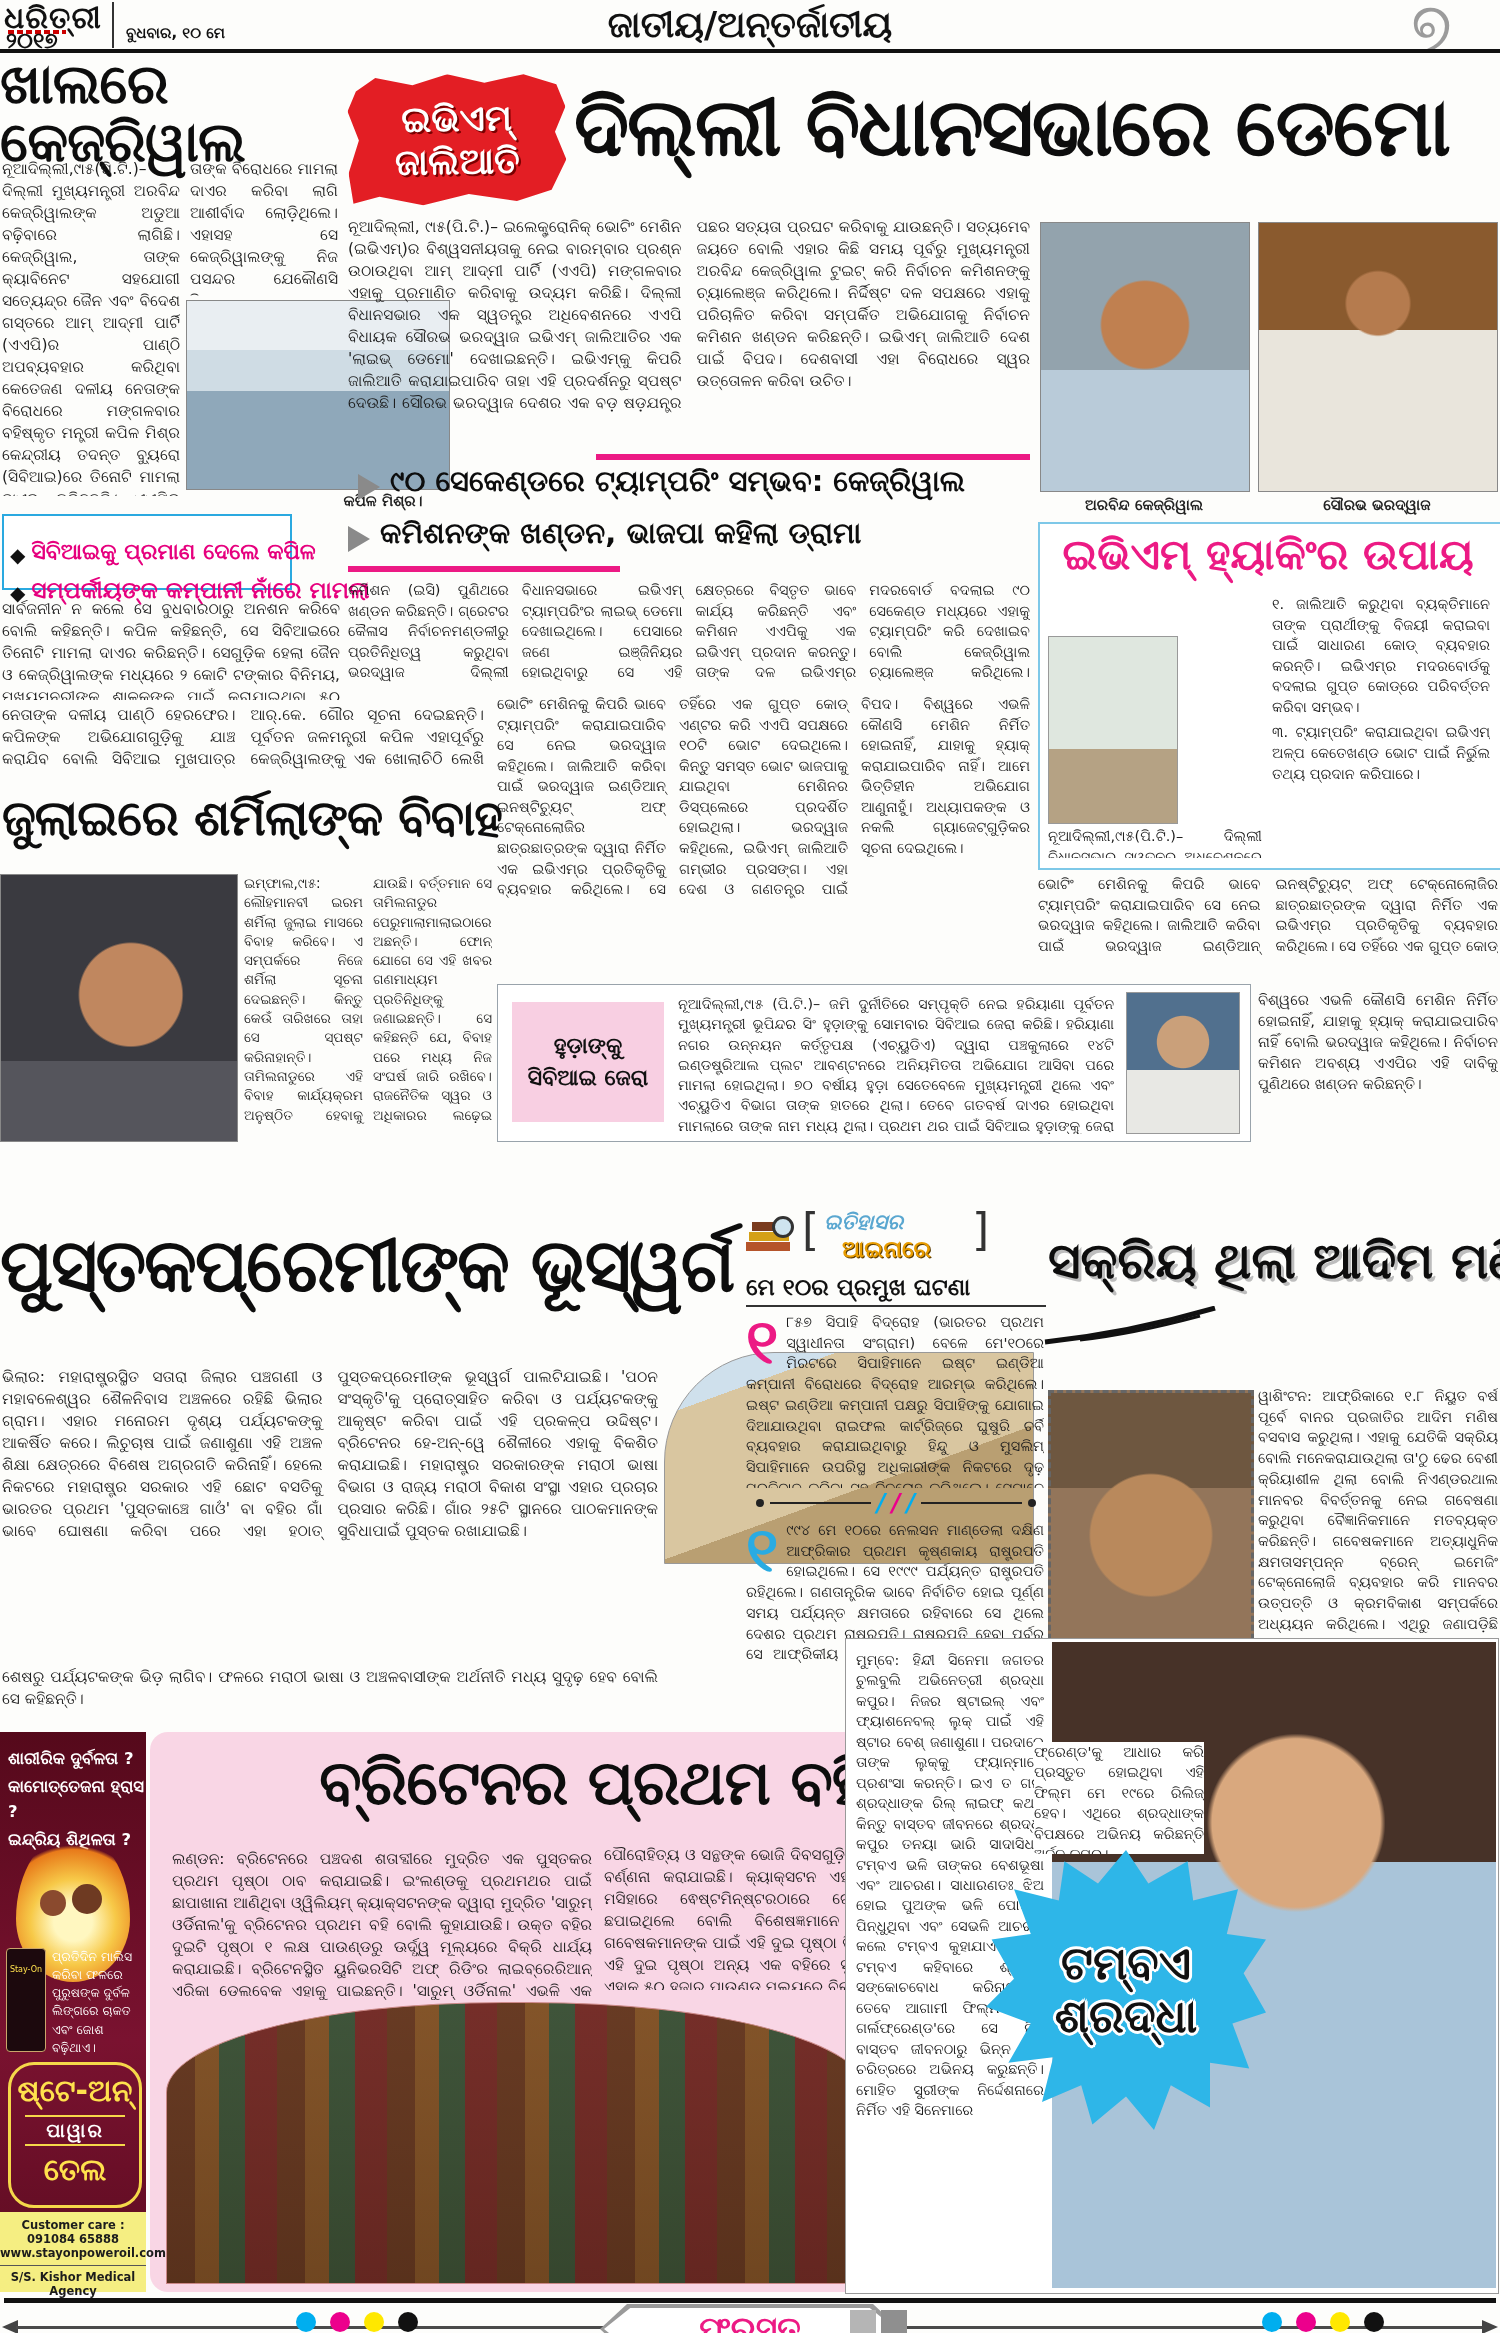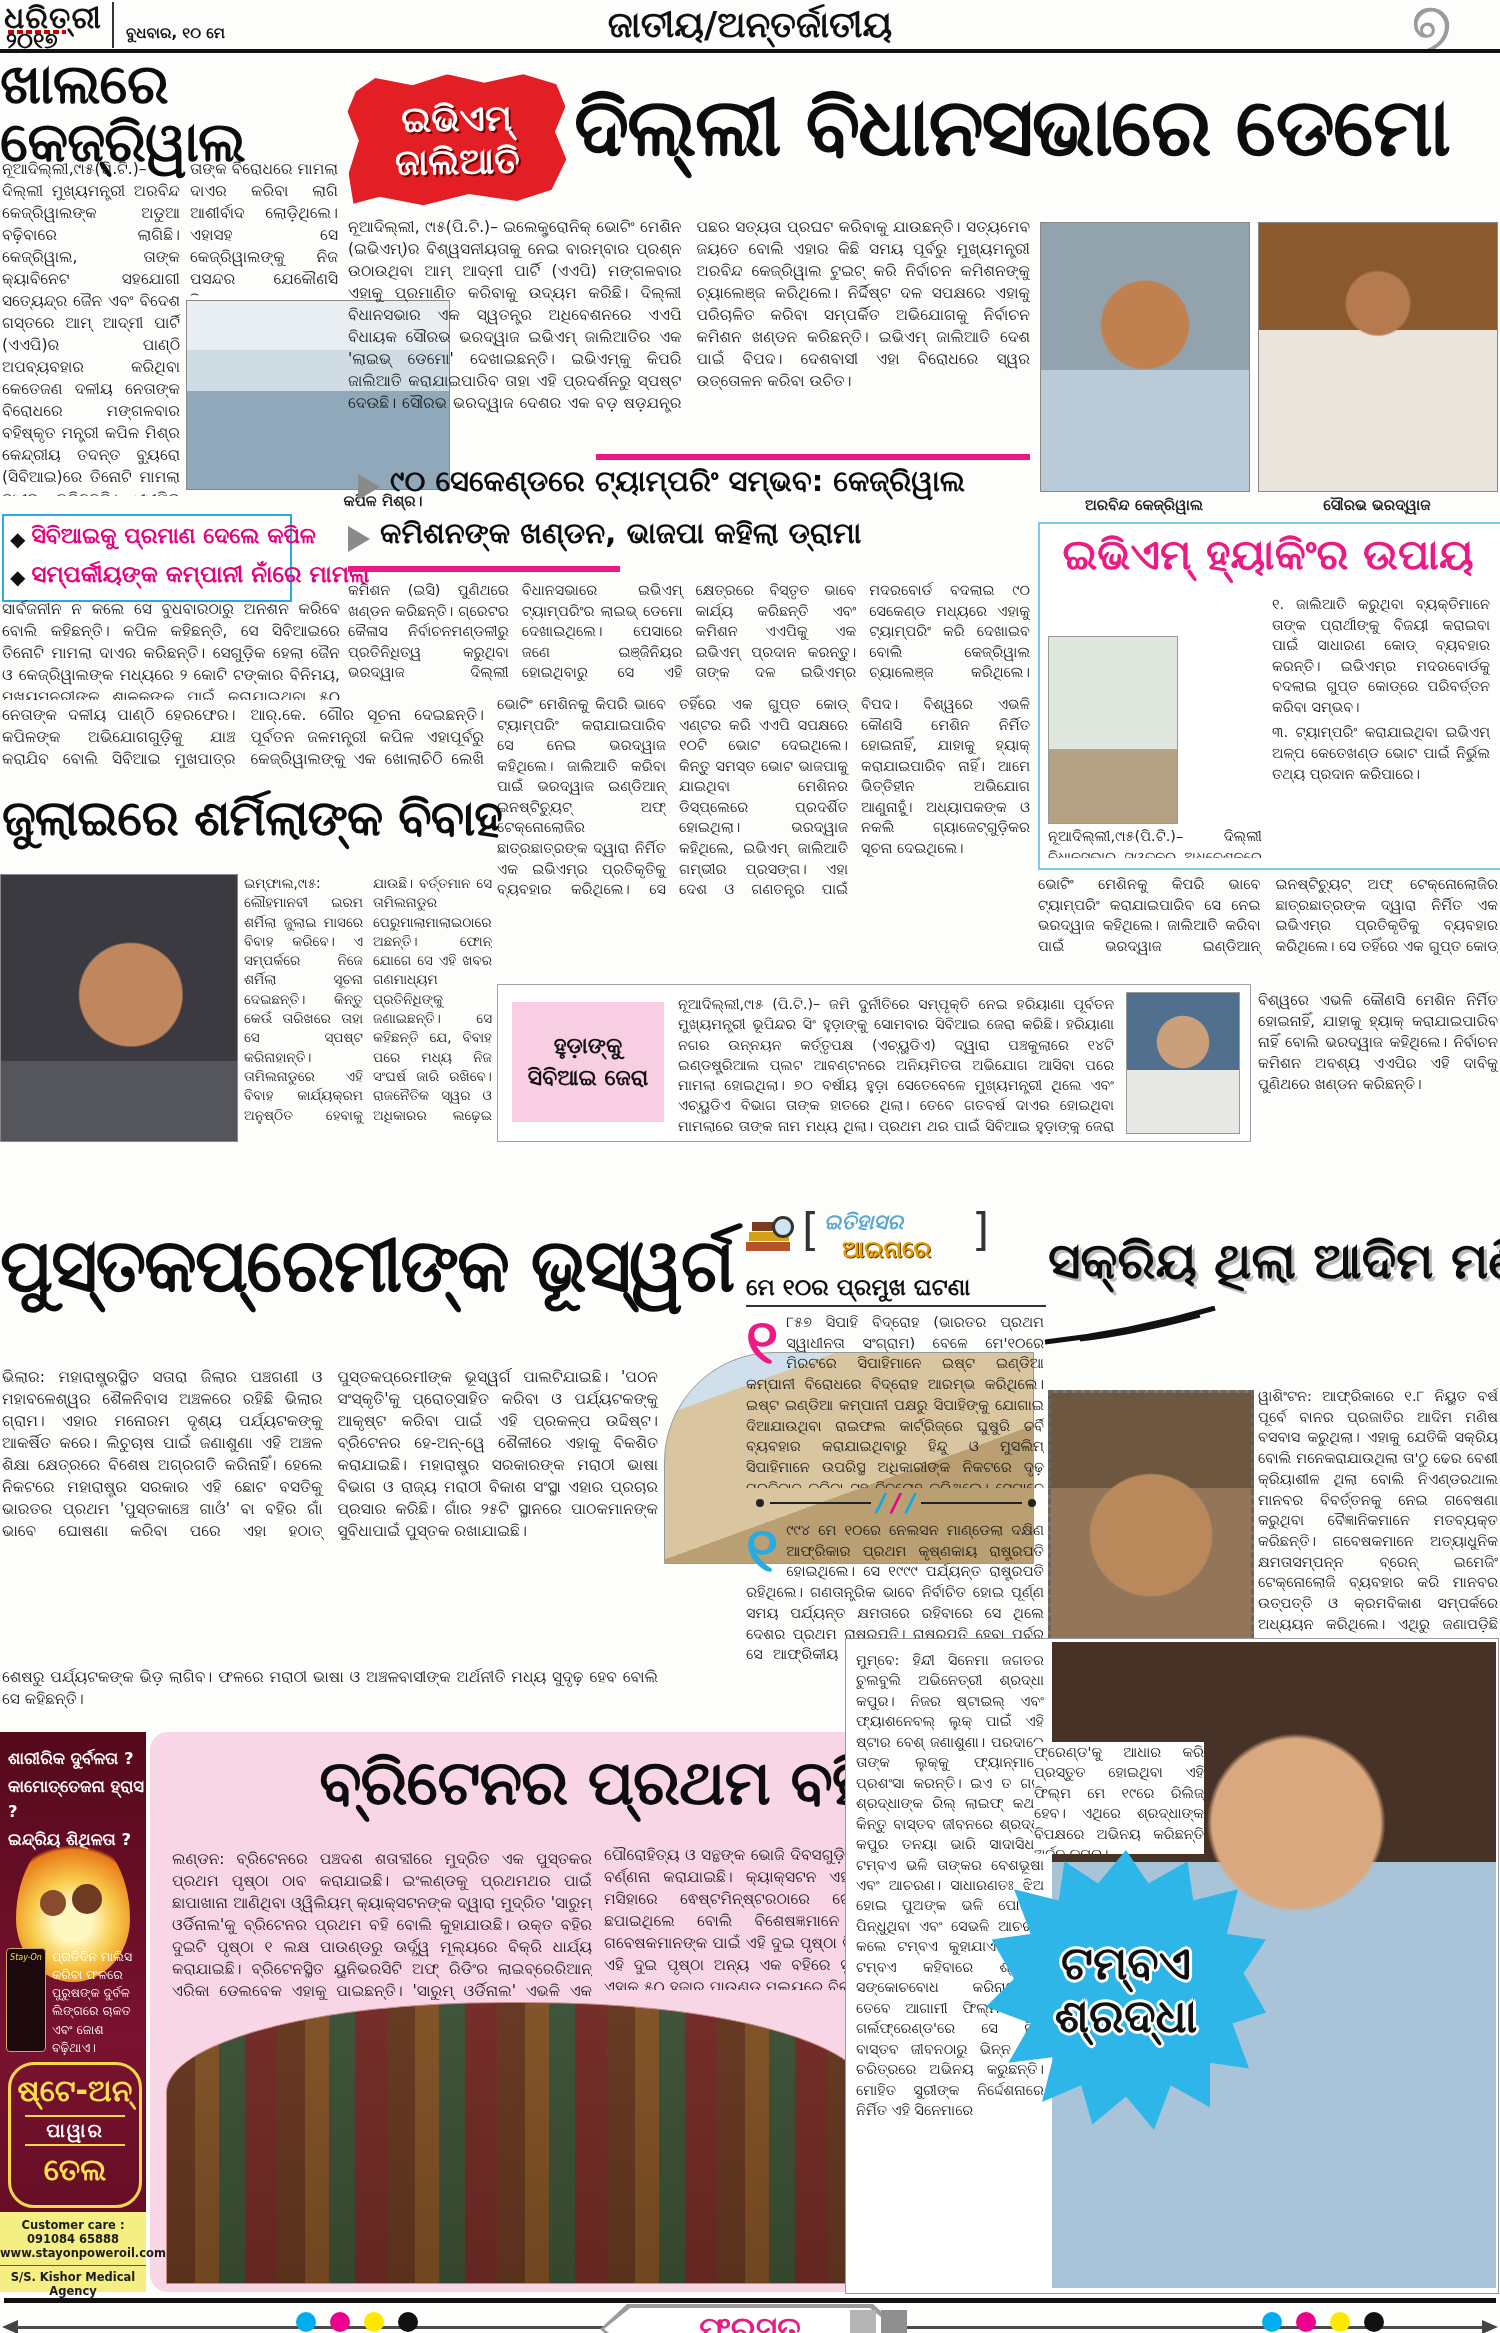--- a/index.html
+++ b/index.html
@@ -95,21 +95,21 @@
   <div class="abs" style="left:1408px;top:-14px;font-size:72px;font-weight:400;color:#9b9b9b;">୭</div>
 </div>
 <div class="abs" id="toprule" style="left:0;top:49px;width:1500px;height:4px;"></div>
 
 <div class="abs hl" style="left:0;top:56px;width:342px;font-size:55px;line-height:1.05;letter-spacing:-1px;">ଖାଲରେ କେଜ୍ରିୱାଲ</div>
 <div class="abs bt" style="left:2px;top:158px;width:178px;height:338px;overflow:hidden;">ନୂଆଦିଲ୍ଲୀ,୯ା୫(ପି.ଟି.)– ଦିଲ୍ଲୀ ମୁଖ୍ୟମନ୍ତ୍ରୀ ଅରବିନ୍ଦ କେଜ୍ରିୱାଲଙ୍କ ଅଡୁଆ ବଢ଼ିବାରେ ଲାଗିଛି। କେଜ୍ରିୱାଲ, ତାଙ୍କ କ୍ୟାବିନେଟ ସହଯୋଗୀ ସତ୍ୟେନ୍ଦ୍ର ଜୈନ ଏବଂ ବିଦେଶ ଗସ୍ତରେ ଆମ୍ ଆଦ୍ମୀ ପାର୍ଟି (ଏଏପି)ର ପାଣ୍ଠି ଅପବ୍ୟବହାର କରିଥିବା କେତେଜଣ ଦଳୀୟ ନେତାଙ୍କ ବିରୋଧରେ ମଙ୍ଗଳବାର ବହିଷ୍କୃତ ମନ୍ତ୍ରୀ କପିଳ ମିଶ୍ର କେନ୍ଦ୍ରୀୟ ତଦନ୍ତ ବ୍ୟୁରୋ (ସିବିଆଇ)ରେ ତିନୋଟି ମାମଲା ଦାଏର କରିଛନ୍ତି। ଏଏପିର ପ୍ରାଥମିକ ସଦସ୍ୟତାରୁ ସୋମବାର ନିଲମ୍ବିତ ହୋଇଥିବା କରୱାଲନଗର ବିଧାୟକ କପିଳ ଏହାସହ ଅନଶନ କରିବାକୁ ଧମକ ଦେଇଛନ୍ତି। ୫ ଏଏପି ନେତା ସେମାନଙ୍କ ବିଦେଶ ଗସ୍ତ ନେଇ ବିସ୍ତୃତ ତଥ୍ୟ</div>
 <div class="abs bt" style="left:190px;top:158px;width:148px;height:138px;overflow:hidden;">ତାଙ୍କ ବିରୋଧରେ ମାମଲା ଦାଏର କରିବା ଲାଗି ଆଶୀର୍ବାଦ ଲୋଡ଼ିଥିଲେ। ଏହାସହ ସେ କେଜ୍ରିୱାଲଙ୍କୁ ନିଜ ପସନ୍ଦର ଯେକୌଣସି ସିଟ୍‌ରୁ ତାଙ୍କ ସହ ନିର୍ବାଚନ ଲଢ଼ିବାକୁ ଚ୍ୟାଲେଞ୍ଜ କରିଥିଲେ। କପିଳ ସୋମବାର ଦୁର୍ନୀତି ନିରୋଧୀ ଶାଖା (ଏସିବି)ରେ କେଜ୍ରିୱାଲଙ୍କ ବିରୋଧରେ</div>
 <div class="abs ph" id="ph-kapil" style="left:186px;top:300px;width:262px;height:188px;border:1px solid #888;"></div>
 <div class="abs cap" style="left:318px;top:492px;width:130px;">କପିଳ ମିଶ୍ର।</div>
 
-<div class="abs" style="left:2px;top:514px;width:290px;height:88px;border:2.5px solid #2aa9e0;background:#fff;padding:2px 6px;box-sizing:border-box;">
+<div class="abs" style="left:2px;top:514px;width:290px;height:76px;border:2.5px solid #2aa9e0;background:#fff;padding:18px 6px;box-sizing:border-box;">
   <div style="line-height:36px;white-space:nowrap;">
     <span class="dia">◆</span><span style="color:#e6007e;font-weight:800;font-size:22px;">ସିବିଆଇକୁ ପ୍ରମାଣ ଦେଲେ କପିଳ</span>
   </div>
   <div style="line-height:34px;white-space:nowrap;">
     <span class="dia">◆</span><span style="color:#e6007e;font-weight:800;font-size:23px;">ସମ୍ପର୍କୀୟଙ୍କ କମ୍ପାନୀ ନାଁରେ ମାମଲା</span>
   </div>
 </div>
 <div class="abs bt" style="left:2px;top:598px;width:338px;height:102px;overflow:hidden;">ସାର୍ବଜନୀନ ନ କଲେ ସେ ବୁଧବାରଠାରୁ ଅନଶନ କରିବେ ବୋଲି କହିଛନ୍ତି। କପିଳ କହିଛନ୍ତି, ସେ ସିବିଆଇରେ ତିନୋଟି ମାମଲା ଦାଏର କରିଛନ୍ତି। ସେଗୁଡ଼ିକ ହେଲା ଜୈନ ଓ କେଜ୍ରିୱାଲଙ୍କ ମଧ୍ୟରେ ୨ କୋଟି ଟଙ୍କାର ବିନିମୟ, ମୁଖ୍ୟମନ୍ତ୍ରୀଙ୍କ ଶାଳକଙ୍କ ପାଇଁ କରାଯାଇଥିବା ୫୦ କୋଟିର ଜମି ଡିଲ୍ ଏବଂ ବିଦେଶ ଗସ୍ତ ପାଇଁ ୫ ଏଏପି</div>
 <div class="abs bt cols2" style="left:2px;top:704px;width:482px;height:84px;overflow:hidden;">ନେତାଙ୍କ ଦଳୀୟ ପାଣ୍ଠି ହେରଫେର। କପିଳଙ୍କ ଅଭିଯୋଗଗୁଡ଼ିକୁ ଯାଞ୍ଚ କରାଯିବ ବୋଲି ସିବିଆଇ ମୁଖପାତ୍ର ଆର୍.କେ. ଗୌର ସୂଚନା ଦେଇଛନ୍ତି। ପୂର୍ବତନ ଜଳମନ୍ତ୍ରୀ କପିଳ ଏହାପୂର୍ବରୁ କେଜ୍ରିୱାଲଙ୍କୁ ଏକ ଖୋଲାଚିଠି ଲେଖି ଦସ୍ତାବିଜ ଦାଖଲ କରିଥିଲେ। ବହୁଚର୍ଚ୍ଚିତ ୪୦୦ କୋଟି ଟଙ୍କା ଟ୍ୟାଙ୍କର ଦୁର୍ନୀତିର ତଦନ୍ତକୁ କେଜ୍ରିୱାଲ ଜାଣିଶୁଣି ବିଳମ୍ବିତ କରାଇଥିବା ସେ ଅଭିଯୋଗ କରିଥିଲେ। ଦିଲ୍ଲୀରେ ରାସ୍ତା କାମର ଠିକା ପ୍ରଦାନରେ ଅନିୟମିତତା ଅଭିଯୋଗ କରି ରୋଡ୍ସ ଆଣ୍ଟି କରପଶନ୍ ଅର୍ଗାନାଇଜେଶନ୍ (ଆର୍ଏସିଓ) ପ୍ରତିଷ୍ଠାତା ରାହୁଲ ଶର୍ମା ଏହି ଏତଲା ଦେଇଥିଲେ। ସେପଟେ ସାମାଜିକ କର୍ମୀ ଆନ୍ନା ହାଜାରେ କହିଛନ୍ତି, କେଜ୍ରିୱାଲଙ୍କ ବିରୋଧରେ ଆସିଥିବା ଅଭିଯୋଗ ପ୍ରମାଣିତ ହେଲେ ସେ ତାଙ୍କର ଇସ୍ତଫା ଦାବିରେ ଅନଶନ କରିବେ।</div>
 
@@ -231,21 +231,21 @@
 </div>
 
 <div class="abs" id="ad" style="left:0;top:1732px;width:146px;height:560px;">
   <div class="q" style="margin:14px 0 0 8px;">ଶାରୀରିକ ଦୁର୍ବଳତା ?</div>
   <div class="q" style="margin:2px 0 0 8px;">କାମୋତ୍ତେଜନା ହ୍ରାସ ?</div>
   <div class="q" style="margin:2px 0 0 8px;">ଇନ୍ଦ୍ରିୟ ଶିଥିଳତା ?</div>
   <div class="abs" style="left:16px;top:100px;width:114px;height:150px;background:radial-gradient(circle at 50% 60%,#fff7c0 0 18%,#f7c948 40%,#e87a1a 68%,rgba(232,122,26,0) 72%);border-radius:50% 50% 50% 50%/58% 58% 42% 42%;">
     <div class="abs" style="left:24px;top:58px;width:26px;height:26px;border-radius:50%;background:#8a4a2e;"></div>
     <div class="abs" style="left:56px;top:52px;width:30px;height:30px;border-radius:50%;background:#6e3a22;"></div>
   </div>
-  <div class="abs" style="left:6px;top:216px;width:40px;height:104px;background:#1c090d;border:1px solid #caa56a;border-radius:4px;color:#ffe14d;font-size:8px;text-align:center;padding-top:4px;box-sizing:border-box;font-style:italic;">
+  <div class="abs" style="left:6px;top:216px;width:40px;height:104px;background:#1c090d;border:1px solid #caa56a;border-radius:4px;color:#ffe14d;font-size:8px;text-align:center;padding-top:16px;box-sizing:border-box;">
     <span>Stay-On</span>
   </div>
   <div class="abs" style="left:52px;top:216px;width:88px;font-size:12.5px;line-height:1.45;color:#fff;">ପ୍ରତିଦିନ ମାଲିସ କରିବା ଫଳରେ ପୁରୁଷଙ୍କ ଦୁର୍ବଳ ଲିଙ୍ଗରେ ଚାକତ ଏବଂ ଜୋଶ ବଢ଼ିଥାଏ।</div>
   <div class="abs" id="adlogo" style="left:8px;top:330px;width:128px;height:140px;">
     <div style="font-size:30px;font-weight:800;color:#ffe14d;margin-top:8px;">ଷ୍ଟେ-ଅନ୍</div>
     <div style="font-size:19px;font-weight:700;color:#fff;letter-spacing:2px;border-top:2px solid #f5d84a;border-bottom:2px solid #f5d84a;margin:6px 14px;padding:2px 0;">ପାୱାର</div>
     <div style="font-size:30px;font-weight:800;color:#ffe14d;">ତେଲ</div>
   </div>
   <div class="abs" id="adfoot" style="left:0;top:480px;width:146px;height:80px;padding-top:6px;box-sizing:border-box;">
     <div style="font-size:11.5px;font-weight:700;">Customer care : 091084 65888</div>

